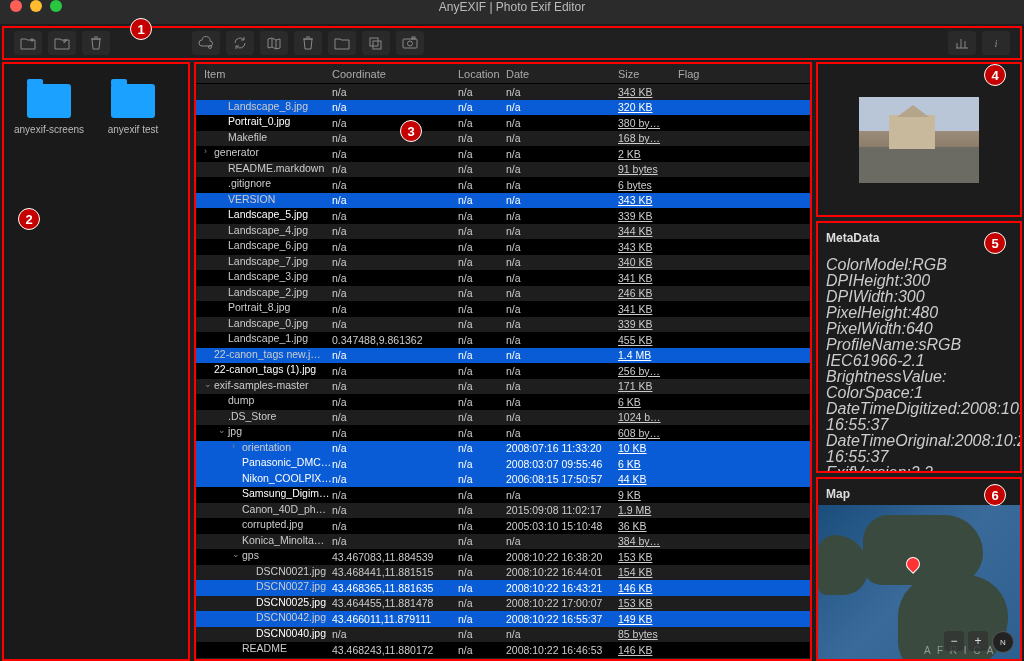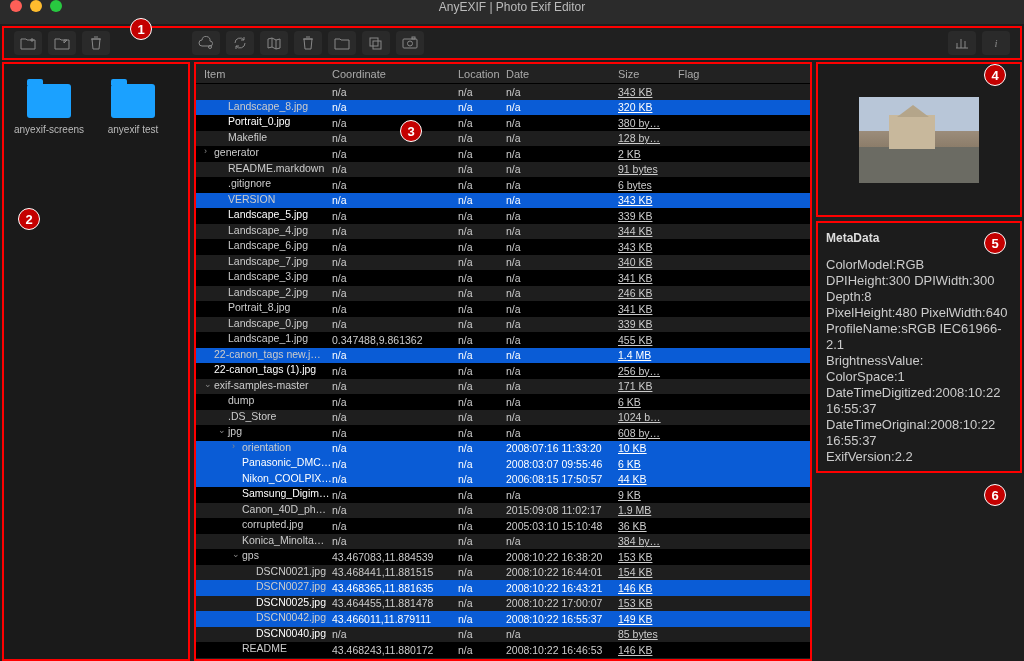--- a/index.html
+++ b/index.html
@@ -134,21 +134,21 @@
     content: ""; position: absolute; left: 30px; top: 18px; width: 46px; height: 34px;
     background: #c8b89c;
   }
   .thumb::after {
     content: ""; position: absolute; left: 38px; top: 8px; width: 0; height: 0;
     border-left: 16px solid transparent; border-right: 16px solid transparent;
     border-bottom: 12px solid #b4a58a;
   }
   .rpanel.meta { flex: 0 0 auto; height: 252px; }
   .meta h4 { font-size: 12px; margin-bottom: 12px; font-weight: 600; color: #ddd; }
-  .meta-line { font-size: 13px; color: #ccc; line-height: 16px; }
+  .meta-line { font-size: 16px; color: #ccc; line-height: 16px; font-style: italic; }
   .rpanel.map { flex: 1; min-height: 150px; position: relative; padding: 8px 0 0 8px; }
   .map h4 { font-size: 12px; font-weight: 600; color: #ddd; margin-bottom: 6px; }
   .map-area {
     position: absolute; top: 26px; left: 0; right: 0; bottom: 0;
     background: linear-gradient(135deg, #1a4d7a 0%, #2d5f8f 30%, #3a6a9a 50%, #2d5f8f 100%);
   }
   .map-land {
     position: absolute; background: #3a4a3f;
   }
   .marker {
@@ -319,21 +319,21 @@
         </div>
         <div class="row">
           <div class="cell item">
             <span class="indent" style="width: 0px;"></span>
             <span class="disclosure">›</span>
             <span>generator</span>
           </div>
           <div class="cell coord">n/a</div>
           <div class="cell loc">n/a</div>
           <div class="cell date">n/a</div>
-          <div class="cell size">128 by…</div>
+          <div class="cell size">168 by…</div>
         </div>
         <div class="row alt">
           <div class="cell item">
             <span class="indent" style="width: 14px;"></span>
             <span class="disclosure"></span>
             <span>README.markdown</span>
           </div>
           <div class="cell coord">n/a</div>
           <div class="cell loc">n/a</div>
           <div class="cell date">n/a</div>
@@ -697,29 +697,43 @@
 
   <div class="right">
     <div class="rpanel preview">
       <div class="thumb"></div>
     </div>
     <div class="rpanel meta">
       <h4>MetaData</h4>
       <div id="meta-lines">
           <div class="meta-line">ColorModel:RGB</div>
           <div class="meta-line">DPIHeight:300  DPIWidth:300</div>
-          <div class="meta-line">Depth:8</div>
           <div class="meta-line">PixelHeight:480  PixelWidth:640</div>
           <div class="meta-line">ProfileName:sRGB IEC61966-2.1</div>
           <div class="meta-line">BrightnessValue:</div>
           <div class="meta-line">ColorSpace:1</div>
           <div class="meta-line">DateTimeDigitized:2008:10:22 16:55:37</div>
           <div class="meta-line">DateTimeOriginal:2008:10:22 16:55:37</div>
           <div class="meta-line">ExifVersion:2.2</div>
         </div>
+    </div>
+    <div class="rpanel map">
+      <h4>Map</h4>
+      <div class="map-area">
+        <div class="map-land" style="left:0;top:30px;width:50px;height:60px;border-radius:20px 40px 30px 10px;"></div>
+        <div class="map-land" style="left:45px;top:10px;width:120px;height:70px;border-radius:40px 60px 50px 30px;"></div>
+        <div class="map-land" style="left:80px;top:70px;width:110px;height:100px;border-radius:50px 50px 70px 40px;"></div>
+        <div class="marker"></div>
+        <div class="africa-label">A F R I C A</div>
+        <div class="map-controls">
+          <div class="map-btn">−</div>
+          <div class="map-btn">+</div>
+          <div class="compass">N</div>
+        </div>
+      </div>
     </div>
   </div>
 </div>
 
 <div class="badge" style="top:18px; left:130px;">1</div>
 <div class="badge" style="top:208px; left:18px;">2</div>
 <div class="badge" style="top:120px; left:400px;">3</div>
 <div class="badge" style="top:64px; left:984px;">4</div>
 <div class="badge" style="top:232px; left:984px;">5</div>
 <div class="badge" style="top:484px; left:984px;">6</div>

